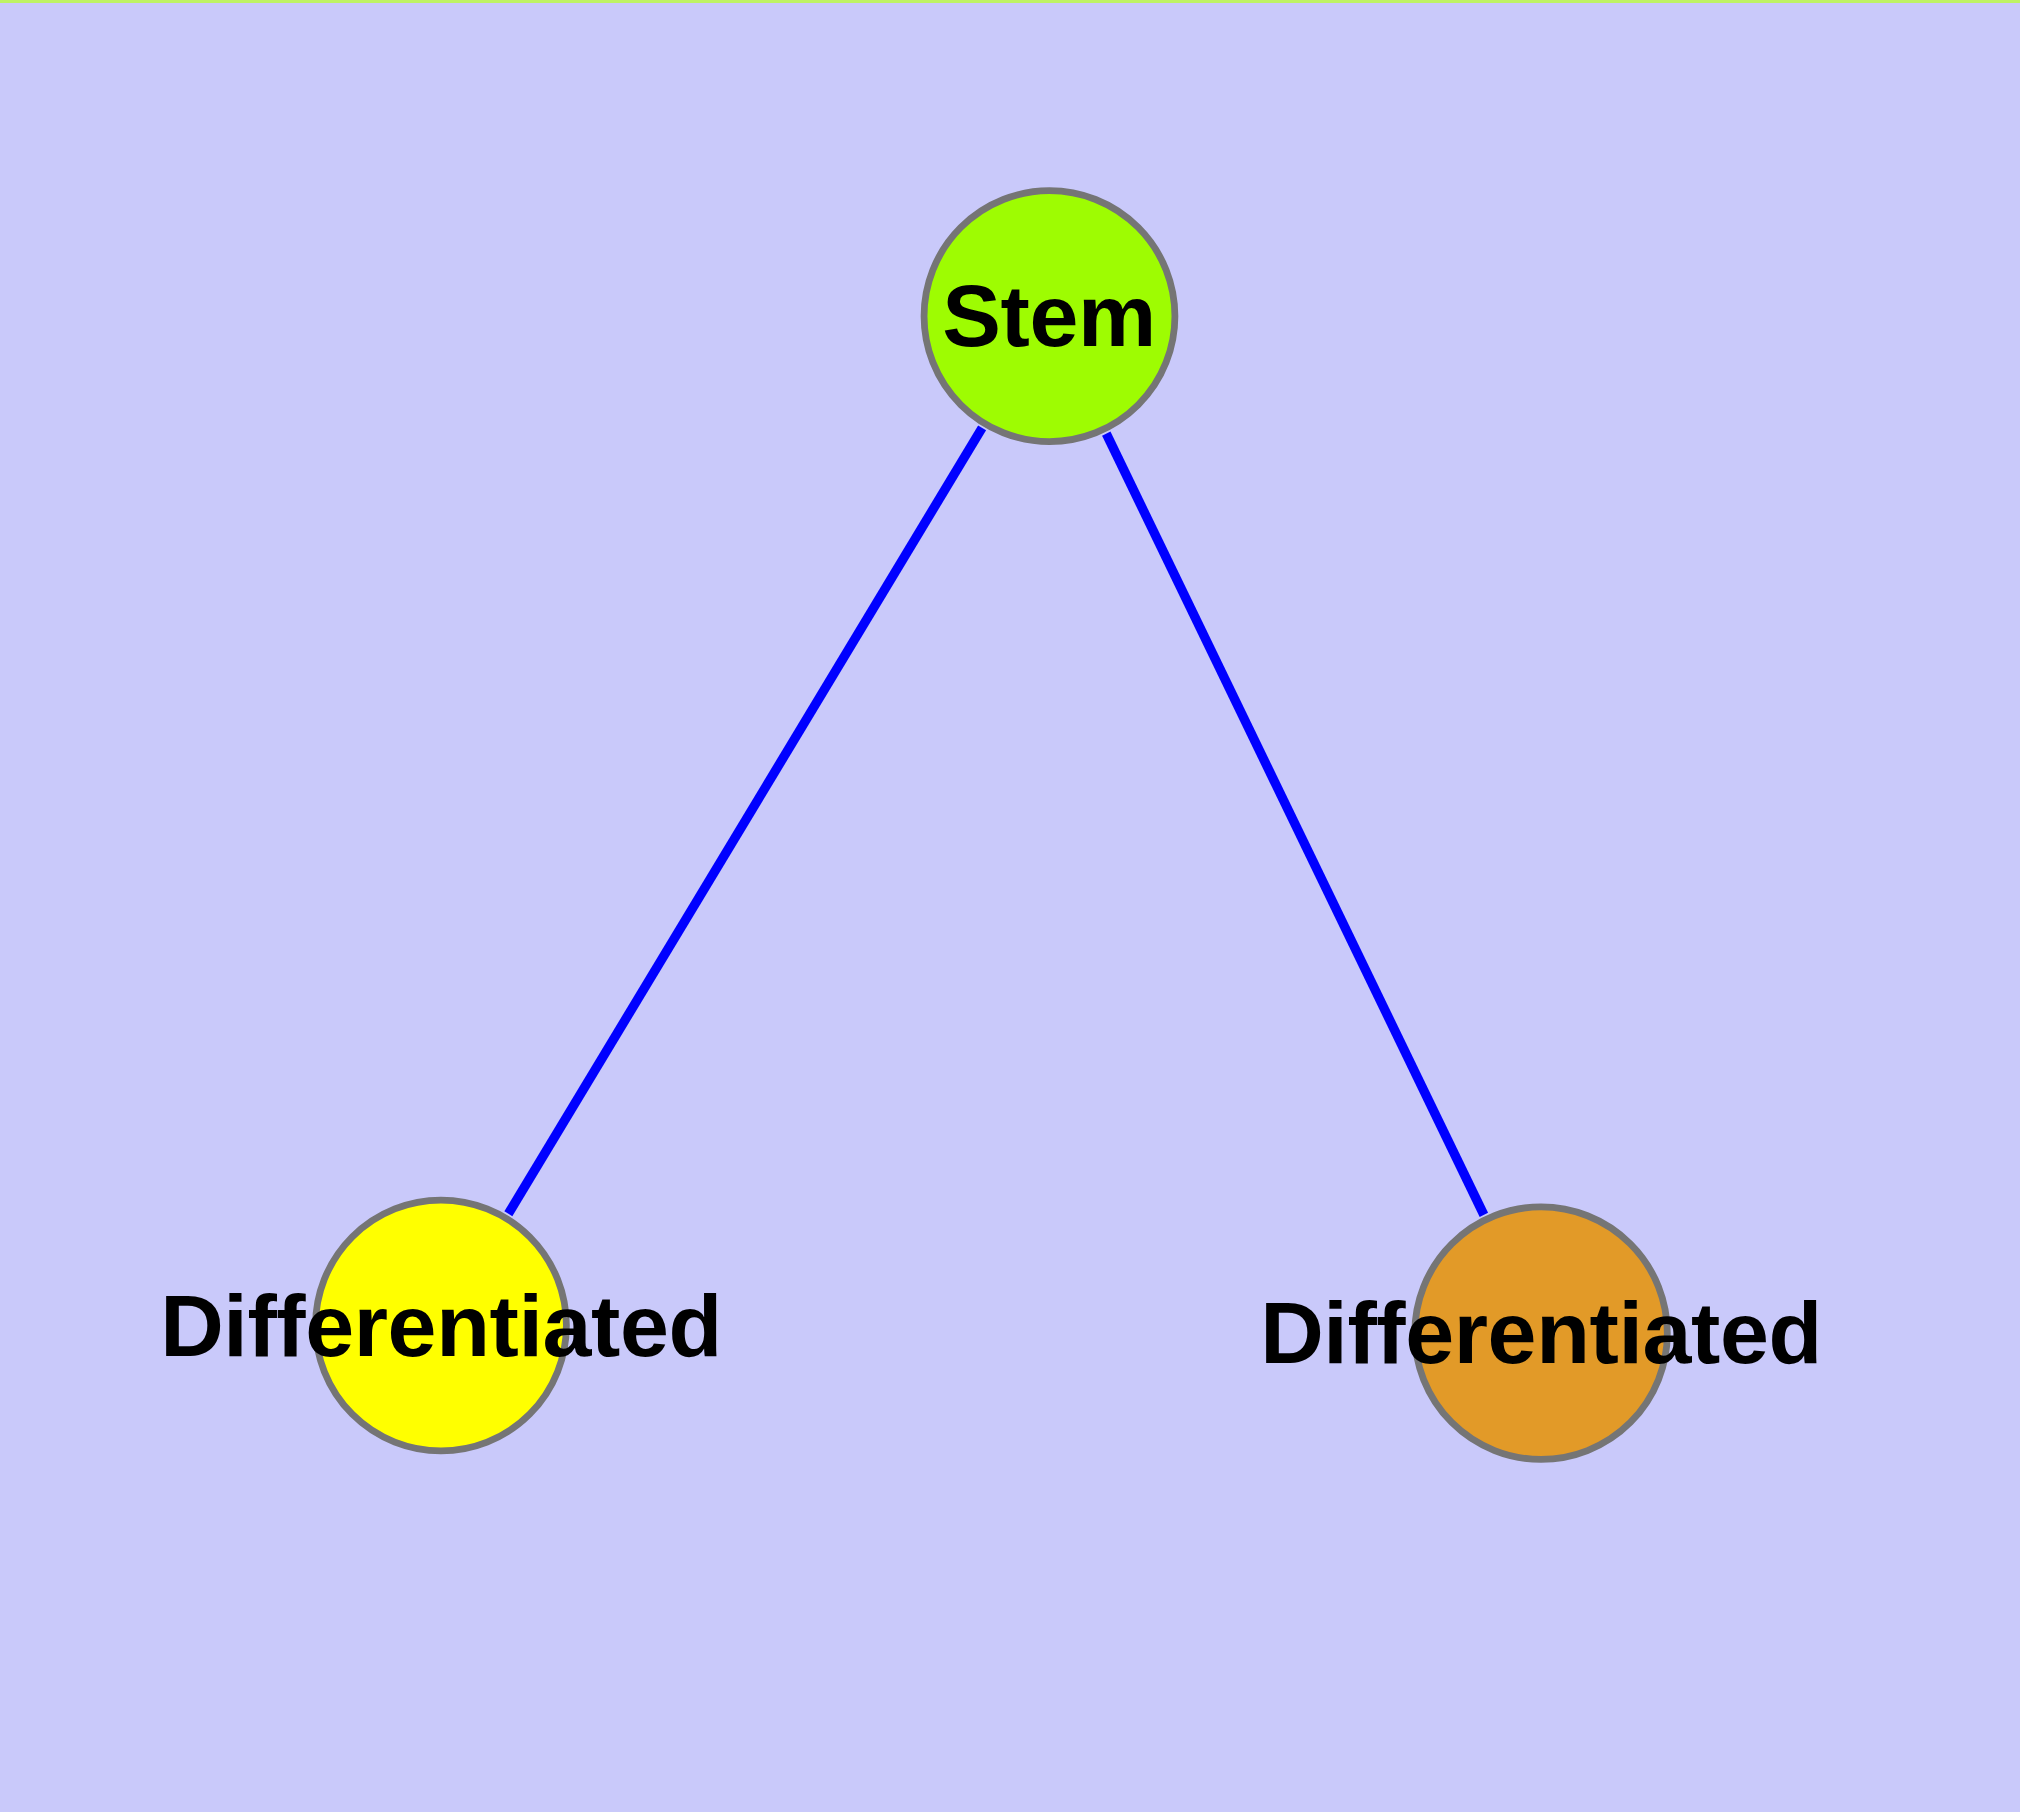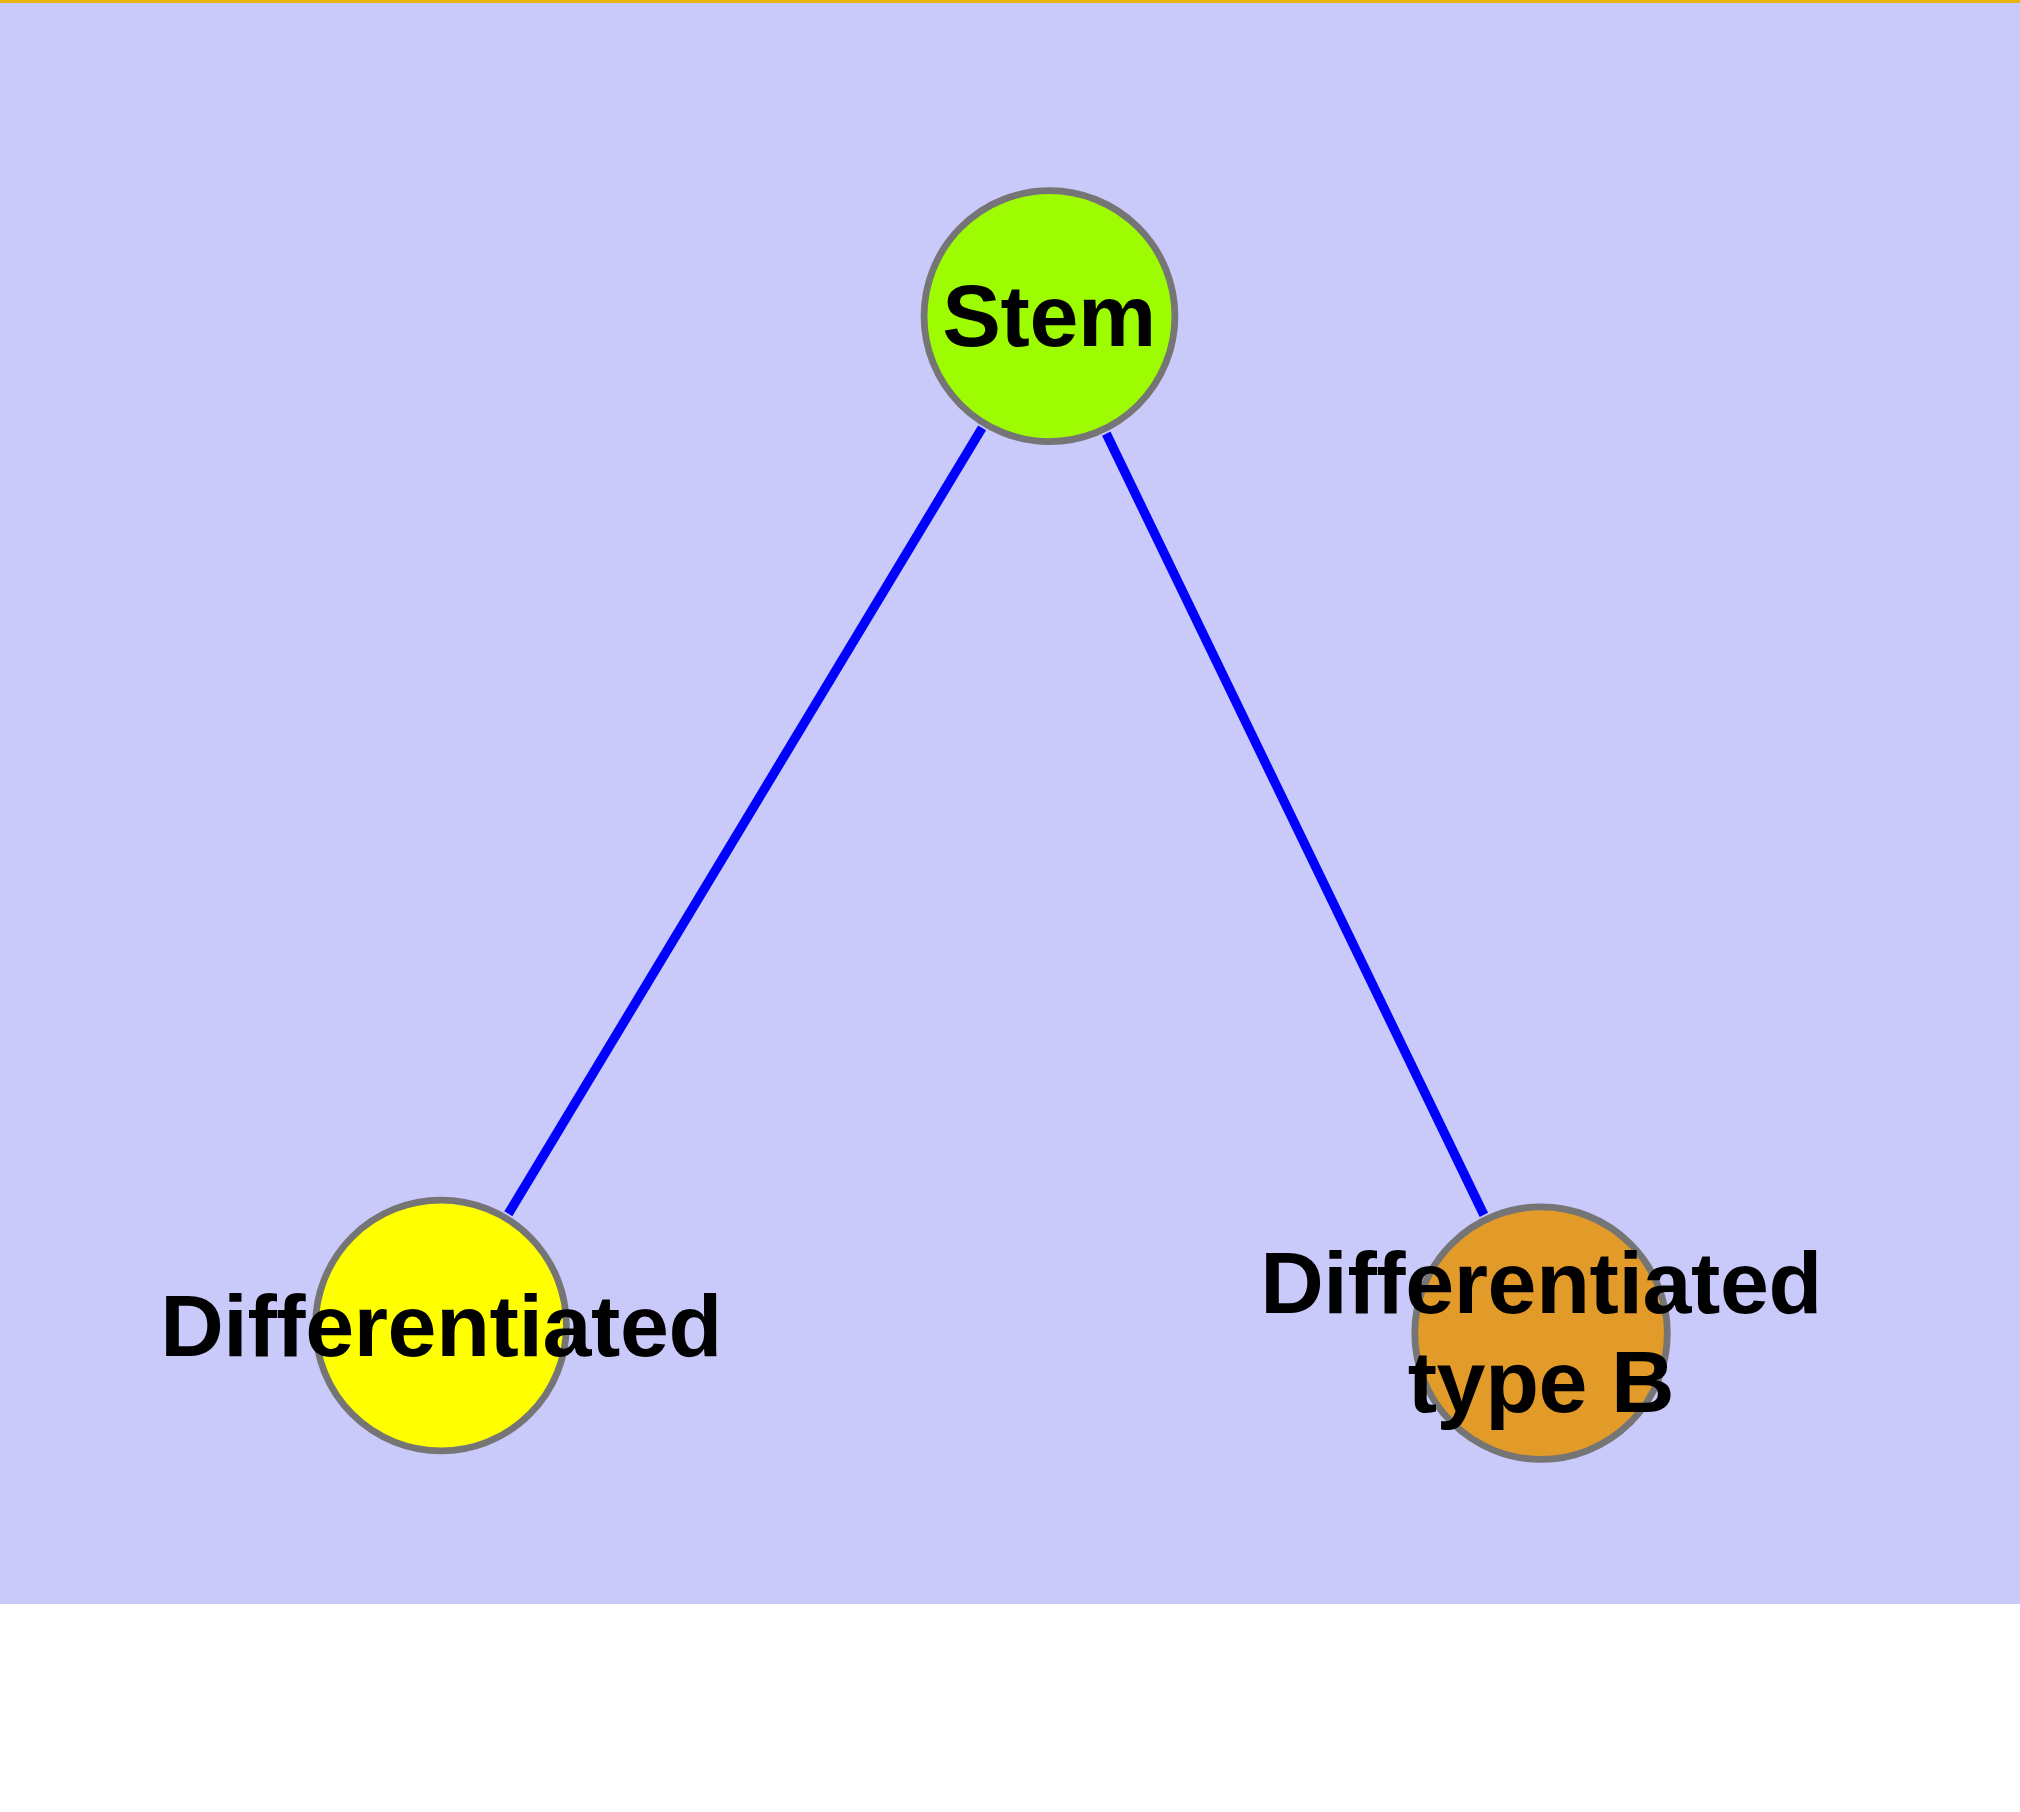--- a/index.html
+++ b/index.html
@@ -41,36 +41,36 @@
     white-space: pre;
     letter-spacing: -0.4px;
     transform: translate(-50%, -50%);
     pointer-events: none;
     user-select: none;
   }
 </style>
 </head>
 <body>
 
-<div id="canvas" style="width: 2021px; height: 1604px; background: #eab308;">
+<div id="canvas" style="width: 2021px; height: 1812px; background: #bef264;">
 
   <div id="plot-bg" style="background: rgb(201, 201, 250); width: 2021px;"></div>
 
   <svg id="graph-svg" viewBox="0 0 2384 2138">
     <g id="edge-layer">
         <line x1="1158.490985806993" y1="504.88751518645046" x2="599.509014193007" y2="1432.1124848135496" stroke="#0000ff" stroke-width="11" stroke-linecap="butt"></line>
         <line x1="1305.015973723202" y1="511.65373873765935" x2="1750.5488576162577" y2="1433.4459123094987" stroke="#0000ff" stroke-width="11" stroke-linecap="butt"></line>
       </g>
     <g id="node-layer">
         <circle cx="1238" cy="373" r="148" fill="#9efc02" stroke="#757575" stroke-width="8"></circle>
         <circle cx="520" cy="1564" r="148" fill="#ffff00" stroke="#757575" stroke-width="8"></circle>
         <circle cx="1818" cy="1573" r="149" fill="#e29a28" stroke="#757575" stroke-width="8"></circle>
       </g>
   </svg>
 
   <div id="label-layer">
       <div class="node-label" style="left: 1049px; top: 316px; font-size: 88px; color: rgb(0, 0, 0);"><span>Stem</span></div>
       <div class="node-label" style="left: 441px; top: 1326px; font-size: 88px; color: rgb(0, 0, 0);"><span>Differentiated</span><br></div>
-      <div class="node-label" style="left: 1541px; top: 1333px; font-size: 88px; color: rgb(0, 0, 0);"><span>Differentiated</span><br><span>type B</span></div>
+      <div class="node-label" style="left: 1541px; top: 1333px; font-size: 88px; color: rgb(0, 0, 0);"><span>Differentiated</span><br></div>
     </div>
 
 </div>
 
 
 </body></html>

